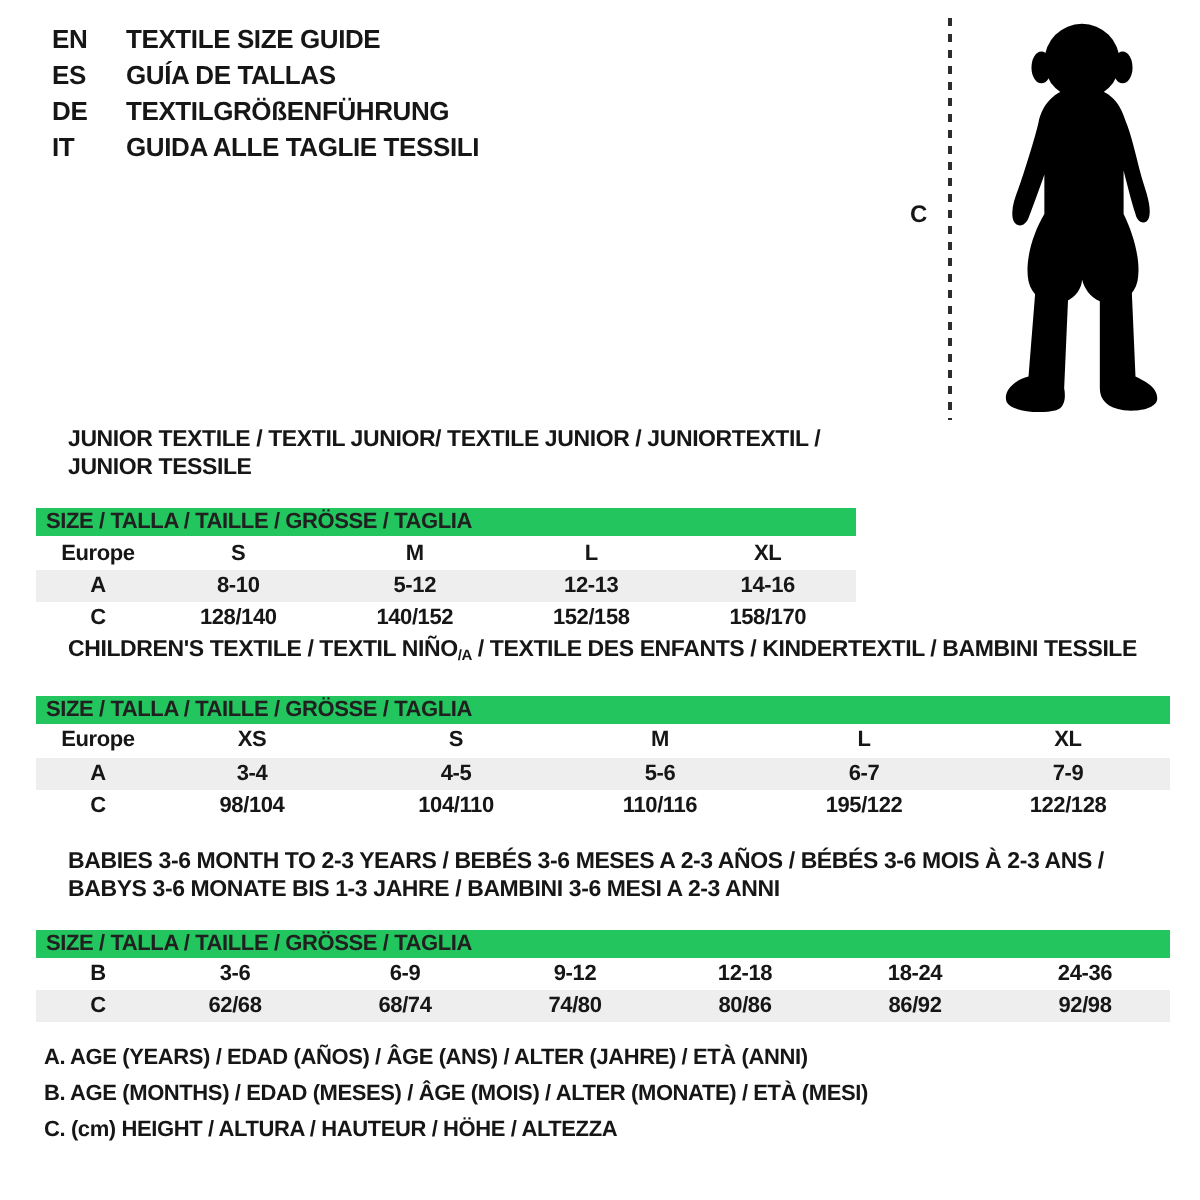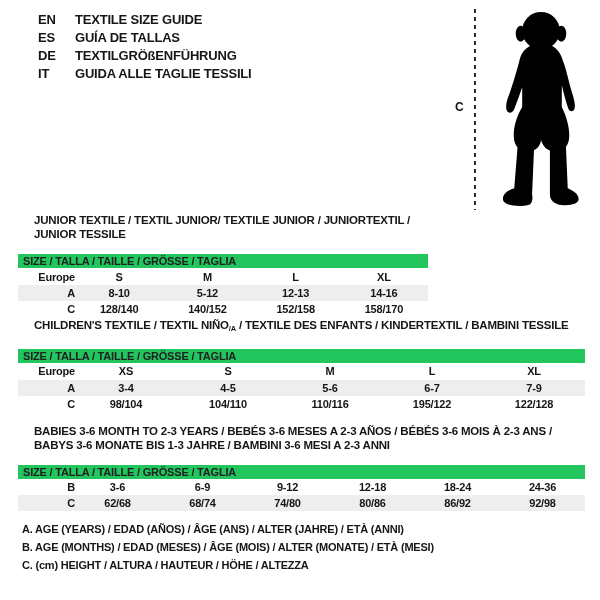--- a/index.html
+++ b/index.html
@@ -3,21 +3,21 @@
 <meta charset="utf-8">
 <style>
   html,body{margin:0;padding:0;}
   body{
     width:600px;height:600px;overflow:hidden;position:relative;
     background:#ffffff;color:#161616;
     font-family:"Liberation Sans","DejaVu Sans",sans-serif;
     -webkit-font-smoothing:antialiased;
   }
   
-  .lang-list{position:absolute;top:11px;left:38px;}
+  .lang-list{position:absolute;top:11px;left:26px;}
   .lang-row{display:flex;height:18px;line-height:18px;font-weight:bold;font-size:13px;letter-spacing:-0.2px;}
   .lang-code{width:37px;flex:0 0 37px;}
   
   .figure-wrap{position:absolute;top:0;left:445px;width:155px;height:215px;}
   .measure-line{
     position:absolute;left:29px;top:9px;width:2px;height:201px;
     background:repeating-linear-gradient(to bottom,#2c2c2c 0 4px,transparent 4px 8px);
   }
   .measure-label{position:absolute;left:10px;top:100px;font-weight:bold;font-size:12px;}
   .baby-svg{position:absolute;left:40px;top:4px;}
@@ -30,21 +30,21 @@
   .sec-title .sub{font-size:7.5px;vertical-align:-2px;}
   .band{
     margin-top:13px;height:14px;line-height:14px;background:#22c55e;
     font-weight:bold;font-size:11px;color:#202020;padding-left:5px;letter-spacing:-0.2px;
   }
   table.rows{width:100%;border-collapse:collapse;table-layout:fixed;}
   table.rows td{
     height:16px;font-weight:bold;font-size:11px;letter-spacing:-0.2px;
     text-align:center;padding:0;vertical-align:middle;
   }
-  table.rows td.lbl{text-align:right;padding-left:5px;width:52px;}
+  table.rows td.lbl{text-align:center;padding-left:5px;width:52px;}
   table.rows tr.head td{height:17px;}
   table.rows tr.shaded{background:#eeeeee;}
   
   .footnotes{position:absolute;top:520px;left:22px;}
   .footnote{height:18px;line-height:18px;font-weight:bold;font-size:11px;letter-spacing:-0.2px;}
 </style>
 </head>
 <body>
 
 <div class="lang-list">

